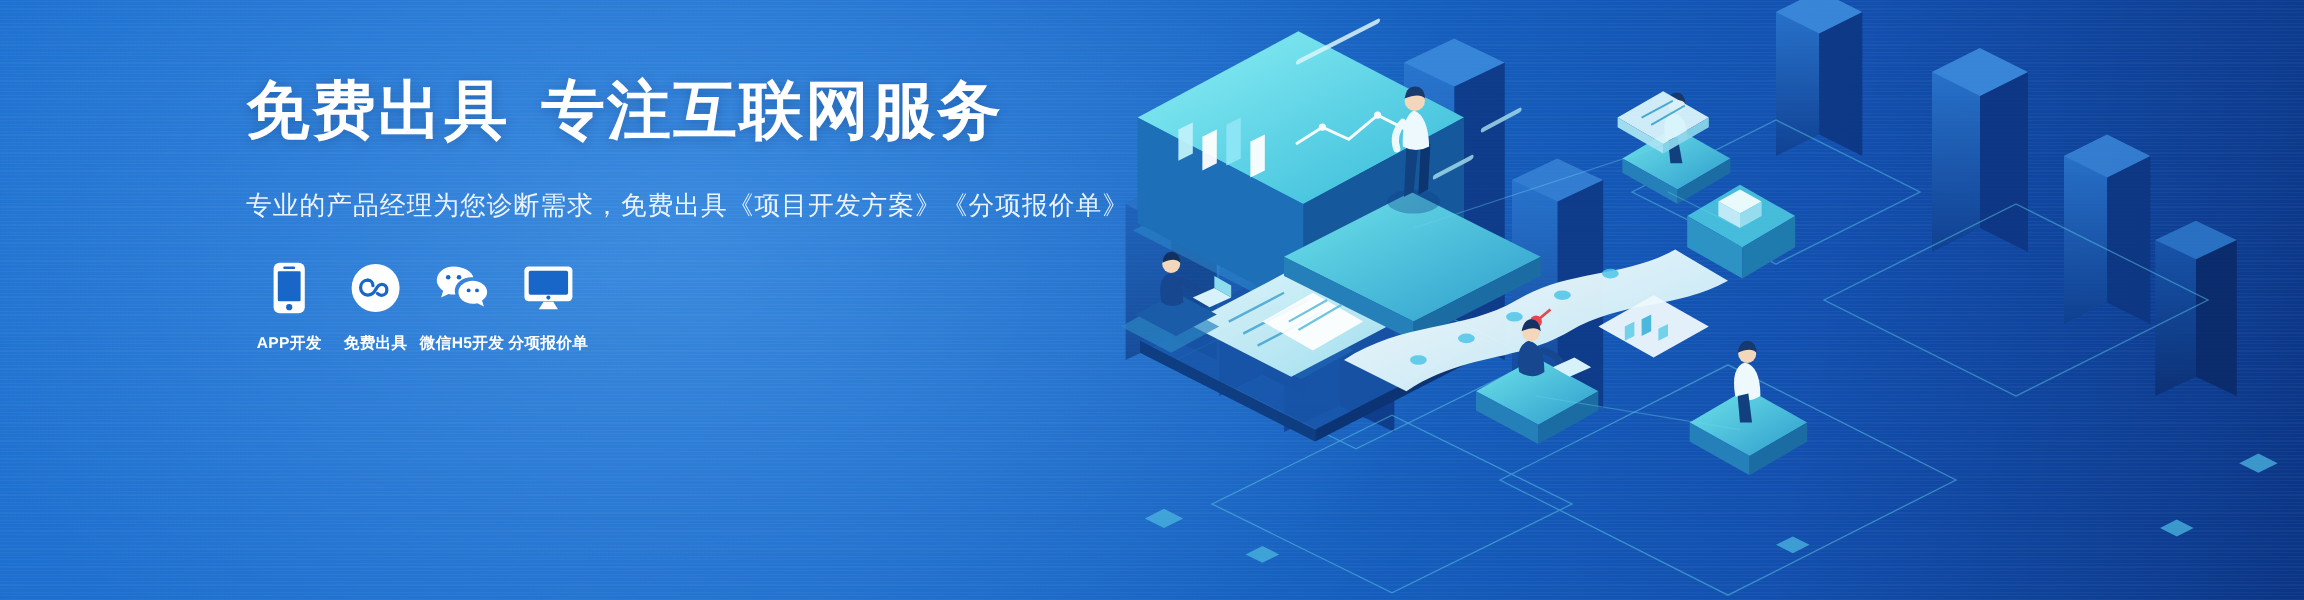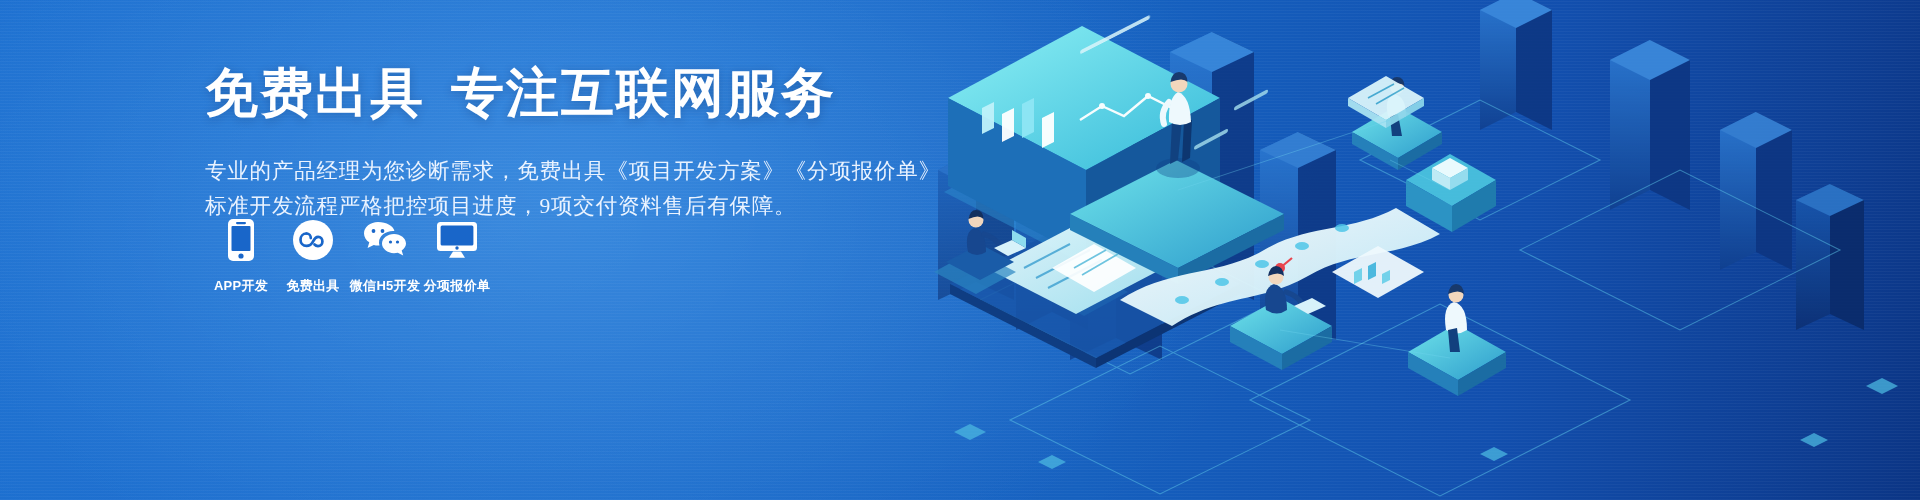--- a/index.html
+++ b/index.html
@@ -348,21 +348,20 @@
       </g>
     </svg>
   </div>
 
   <div id="content">
     <h1 id="headline">
       <span class="seg1">免费出具</span><span class="seg2">专注互联网服务</span>
     </h1>
     <div id="subtitle">
       <div class="sub-line">专业的产品经理为您诊断需求，免费出具《项目开发方案》《分项报价单》</div>
-      <div class="sub-line">标准开发流程严格把控项目进度，9项交付资料售后有保障。</div>
     </div>
   </div>
 
   <div id="icon-row">
 
     <div class="icon-item">
       <span class="icon-glyph">
         <svg width="30" height="44" viewBox="0 0 30 44">
           <rect x="2" y="1" width="26" height="42" rx="5" ry="5" fill="#ffffff"></rect>
           <rect x="5.5" y="8" width="19" height="25" rx="1" fill="#1966c9"></rect>

